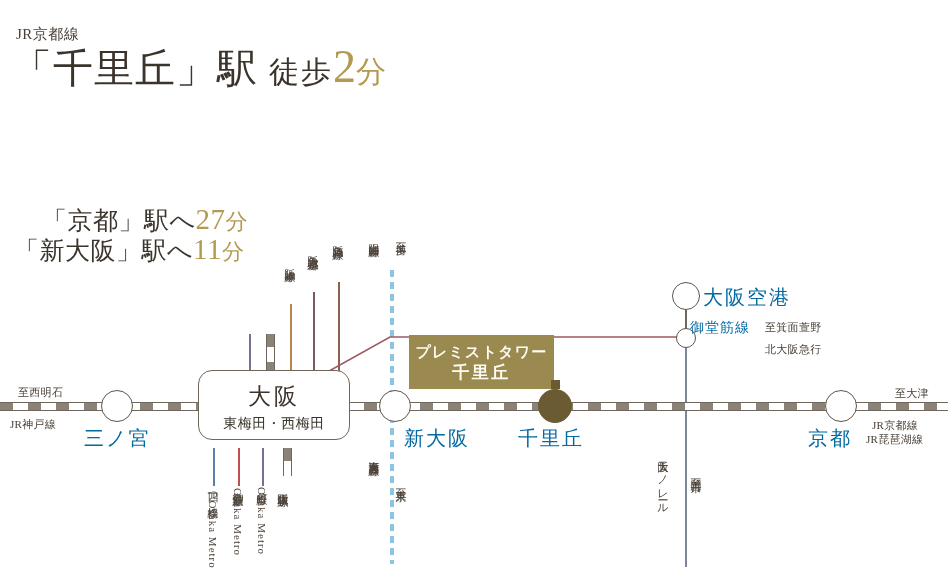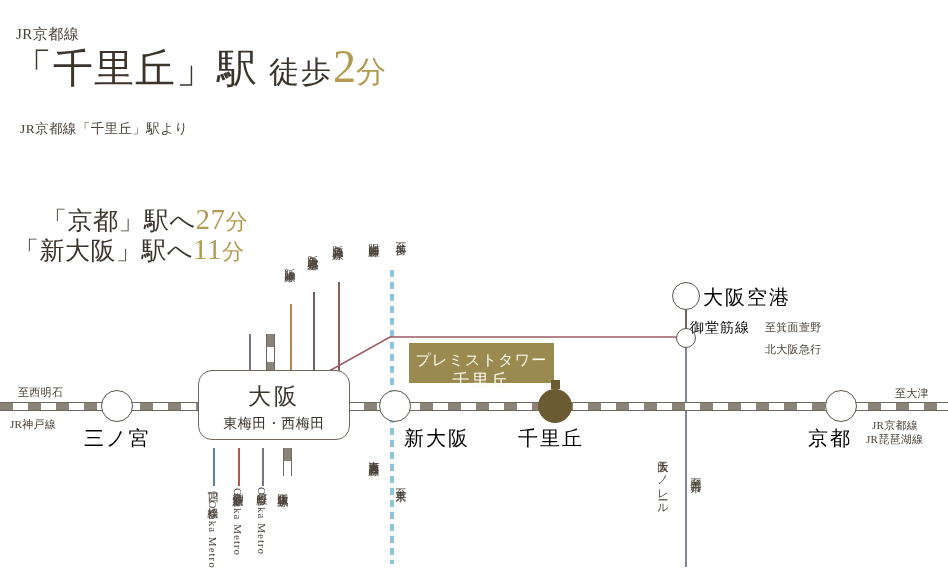--- a/index.html
+++ b/index.html
@@ -196,21 +196,21 @@
     height: 9px;
     background: #6b5b33;
     z-index: 8;
   }
 
   
   .stn-name {
     position: absolute;
     font-size: 20px;
     letter-spacing: 2px;
-    color: #000000;
+    color: #0369a1;
     white-space: nowrap;
     z-index: 7;
   }
   .stn-name.sm {
     font-size: 14px;
     letter-spacing: 1px;
   }
 
   
   .lbl-h {
@@ -244,21 +244,20 @@
 
 <div id="page">
 
   <div class="hdr-line">JR京都線</div>
 
   <div class="hdr-main">
     <span>「</span><span>千里丘</span><span>」駅</span>
     <span class="walk">徒歩</span><span class="big-num">2</span><span class="min">分</span>
   </div>
 
-  <div class="sub-from">JR京都線「千里丘」駅より</div>
 
   <div class="sub-row" id="sub2">
     <span>「京都」駅へ</span><span class="num">27</span><span class="fun">分</span>
   </div>
   <div class="sub-row" id="sub3">
     <span>「新大阪」駅へ</span><span class="num">11</span><span class="fun">分</span>
   </div>
 
   <div id="map">
 
@@ -294,21 +293,21 @@
     <div class="stn filled" style="left:538px; top:127px; width:34px; height:34px;"></div>
     <div class="stn" style="left:825px; top:128px; width:32px; height:32px;"></div>
     <div class="stn small" style="left:672px; top:20px; width:28px; height:28px;"></div>
     <div class="stn small" style="left:676px; top:66px; width:20px; height:20px;"></div>
 
     <div id="osaka-box" style="left:198px; top:108px; width:152px; height:70px;">
       <div class="big">大阪</div>
       <div class="sm">東梅田・西梅田</div>
     </div>
 
-    <div id="prop-box" style="left:409px; top:81px; width:145px; height:40px;">
+    <div id="prop-box" style="left:409px; top:73px; width:145px; height:54px;font-weight:bold;">
       <div class="l1">プレミストタワー</div>
       <div class="l2">千里丘</div>
     </div>
     <div id="prop-marker" style="left:551px; top:118px;"></div>
 
     <div class="stn-name" style="left:84px; top:163px;">三ノ宮</div>
     <div class="stn-name" style="left:404px; top:163px;">新大阪</div>
     <div class="stn-name" style="left:518px; top:163px;">千里丘</div>
     <div class="stn-name" style="left:808px; top:163px;">京都</div>
     <div class="stn-name" style="left:703px; top:22px;">大阪空港</div>

